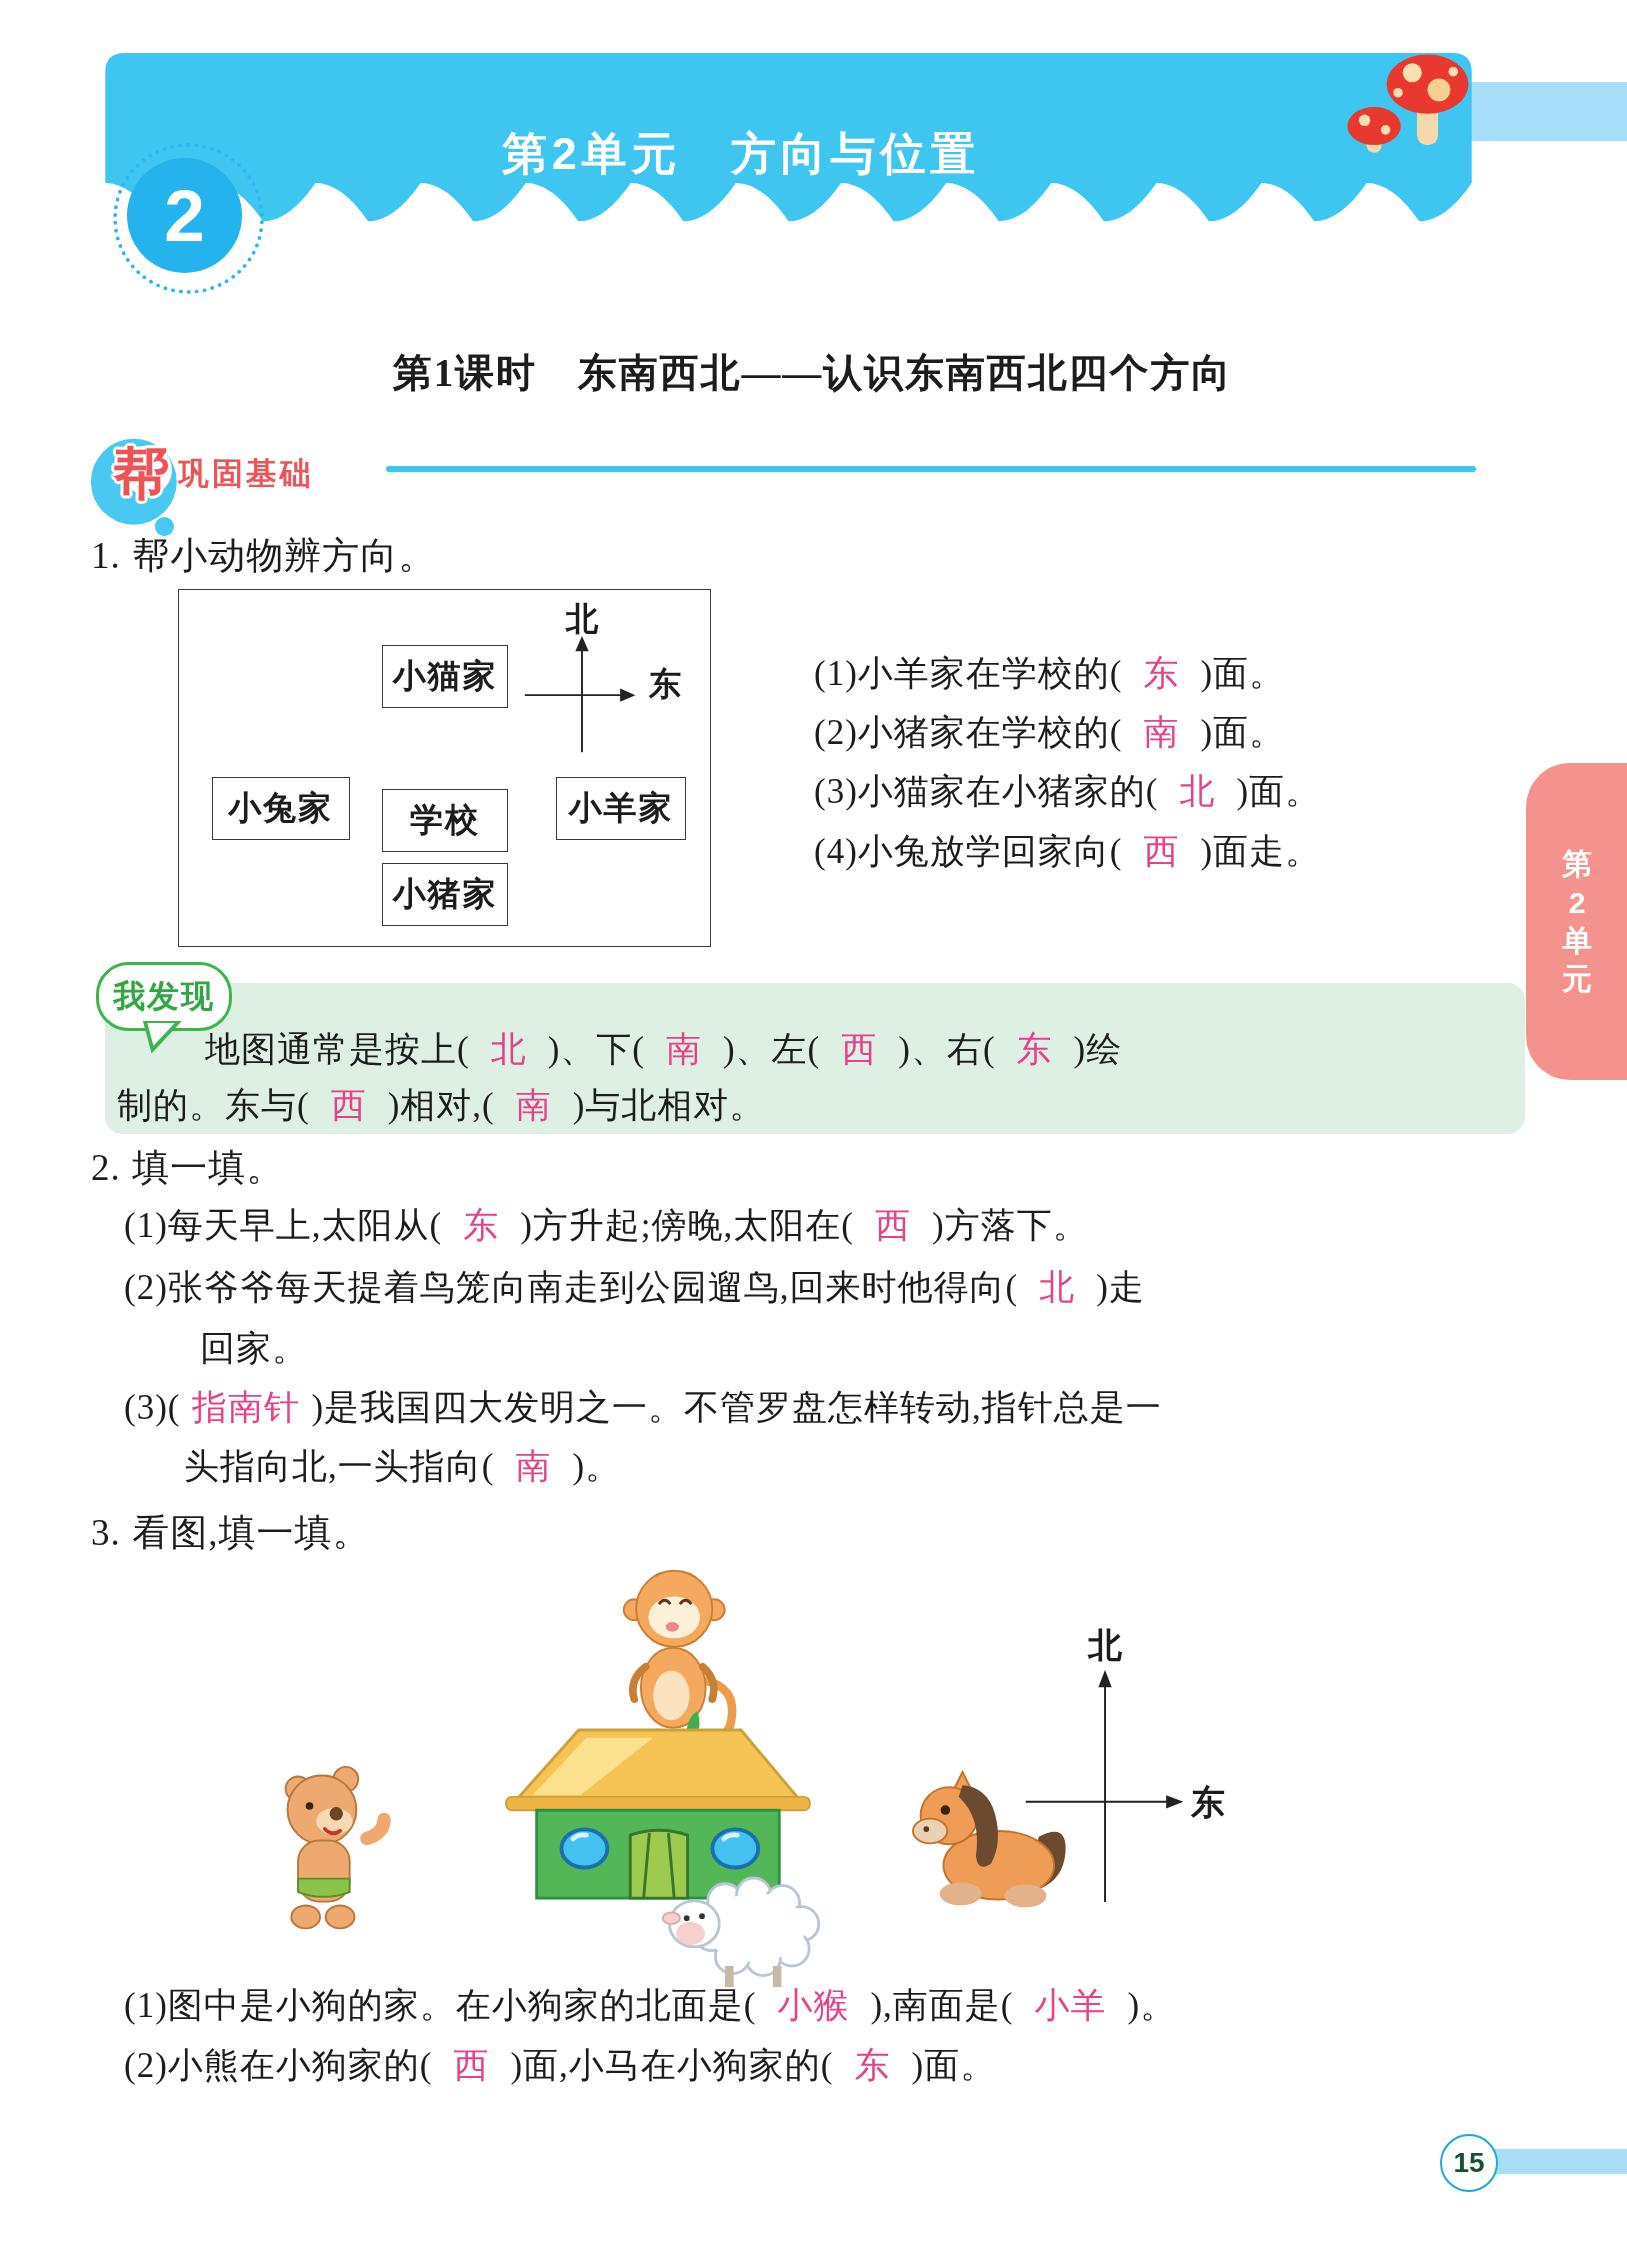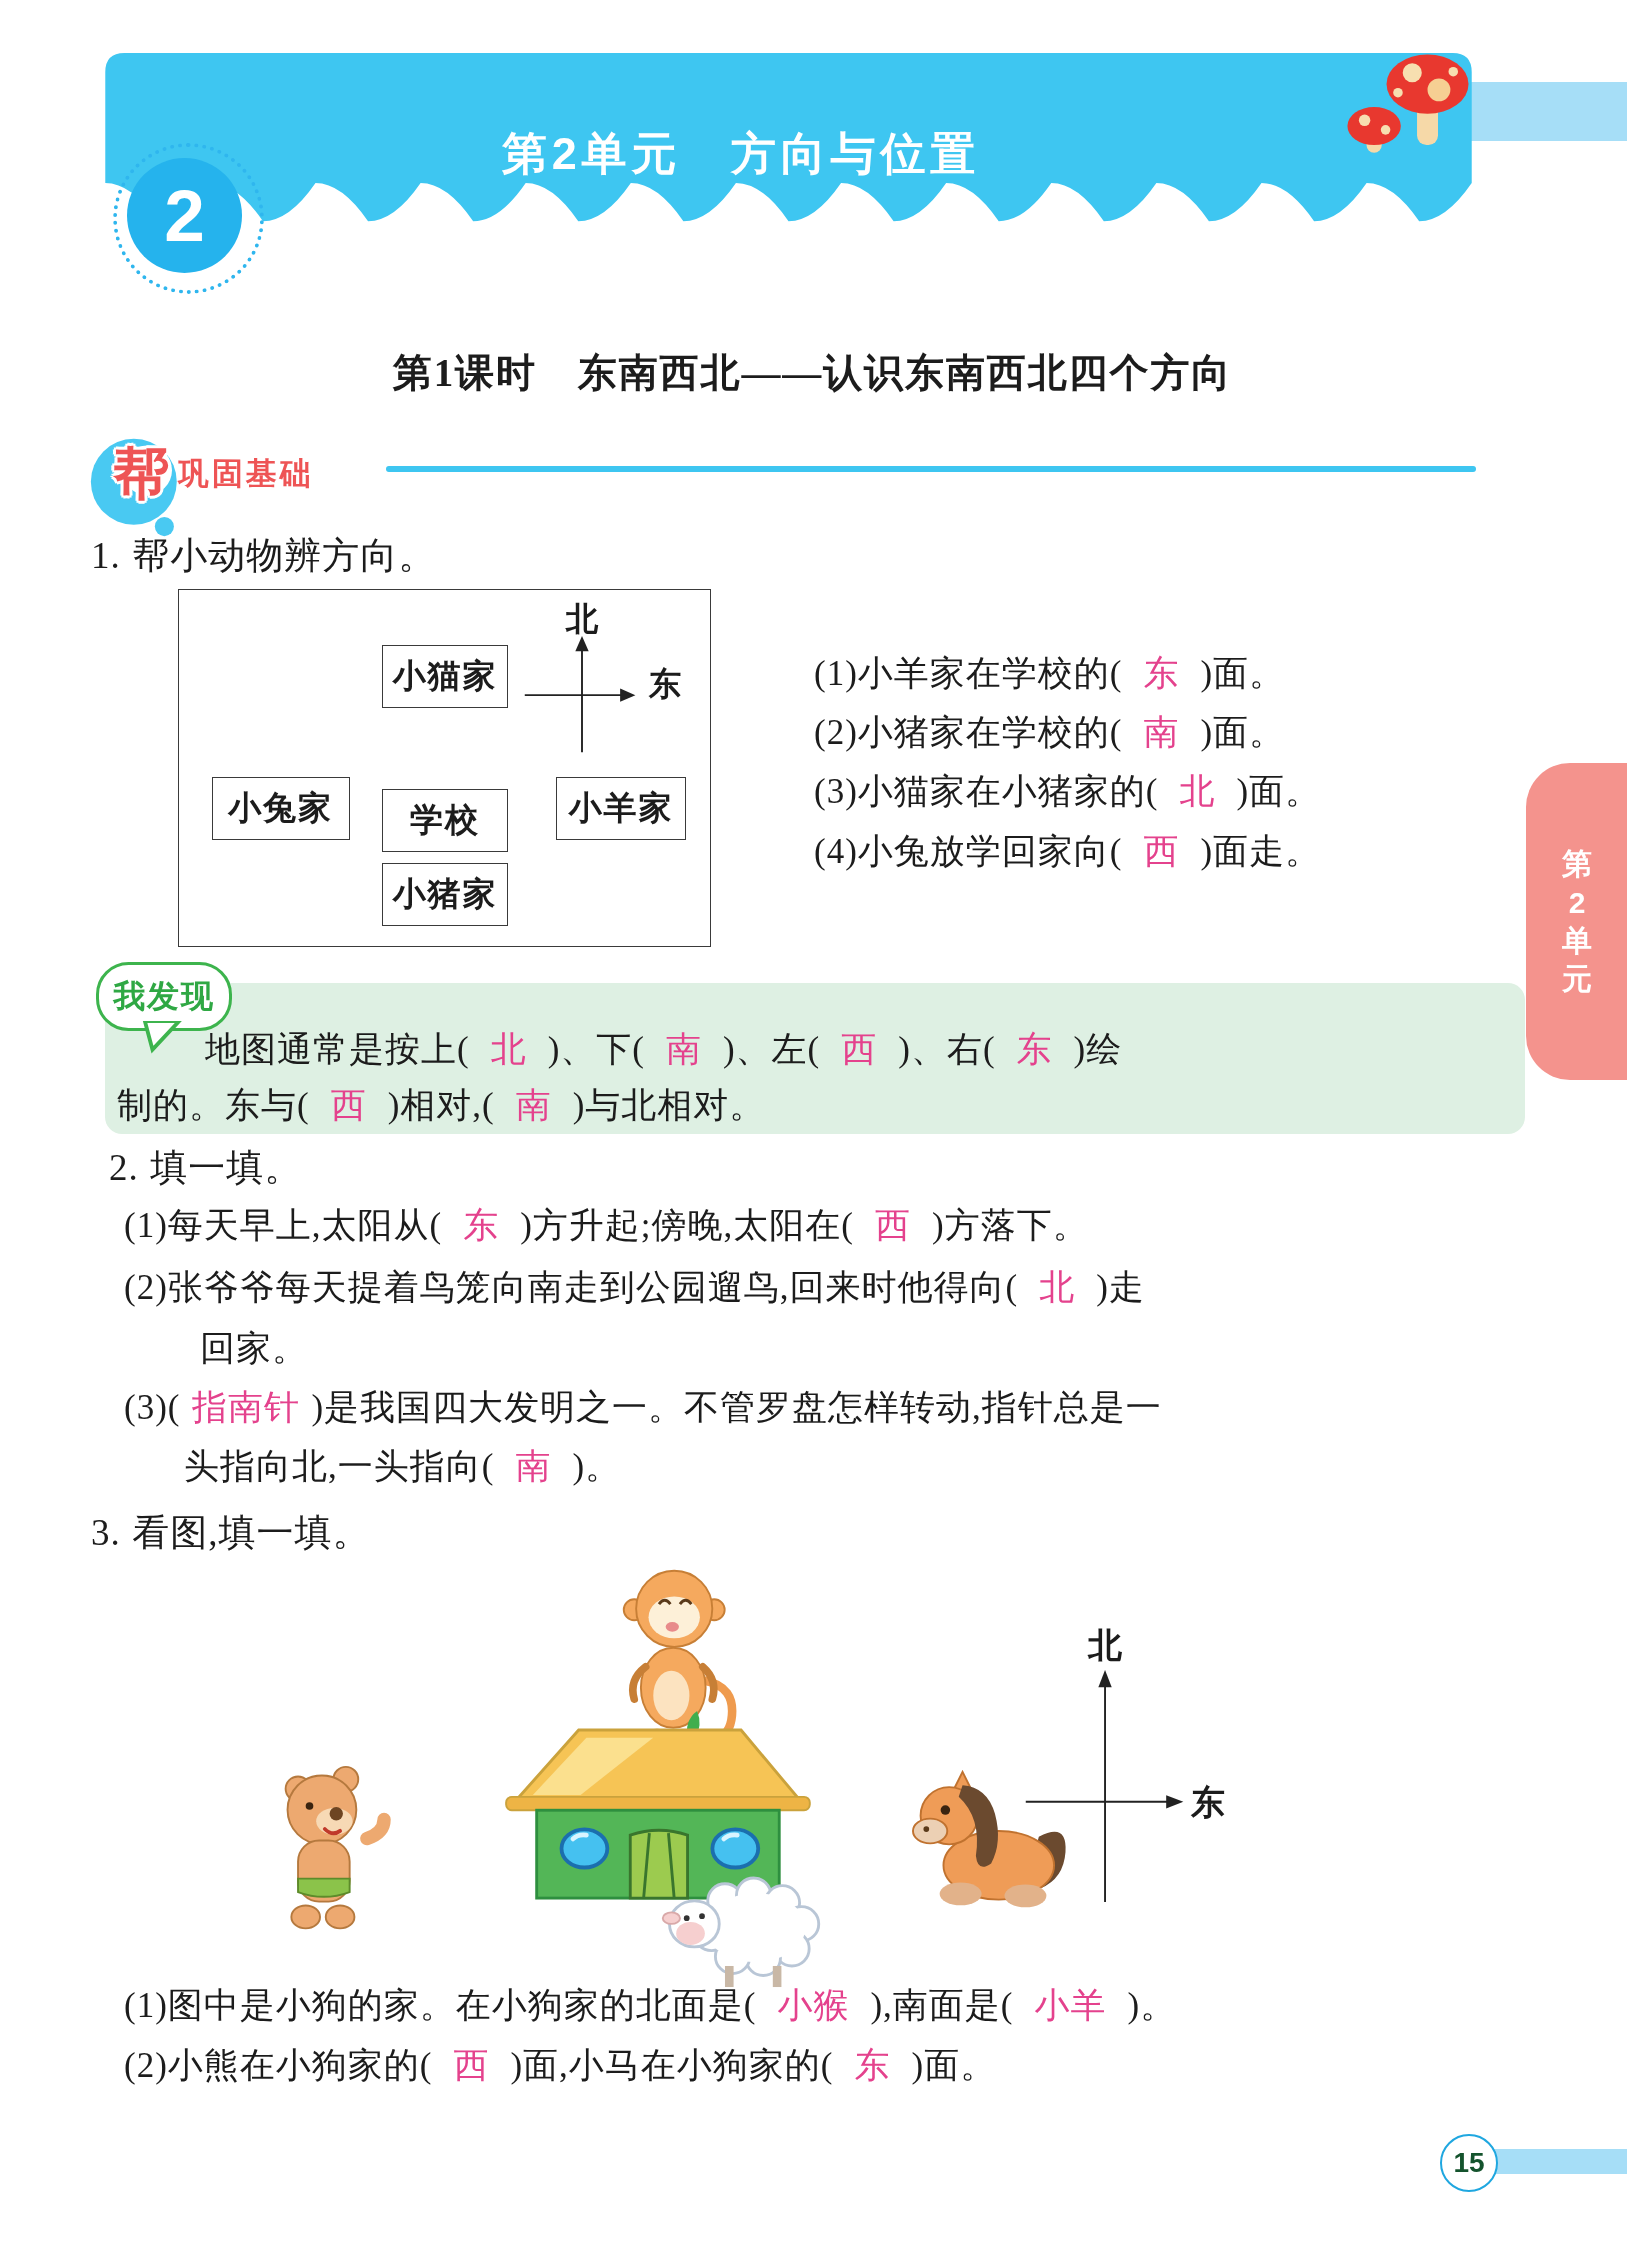--- a/index.html
+++ b/index.html
@@ -144,21 +144,21 @@
   <svg class="abs" style="left:141px;top:1021px;" width="44" height="32.5" viewBox="0 0 46 34">
     <path d="M4,0 L40,0 L12,30 Z" fill="#ffffff" stroke="#3db44d" stroke-width="4"></path>
   </svg>
   <div class="abs t" style="left:205px;top:1030px;">
     <span>地图通常是按上(</span><span class="ans">北</span><span>)、下(</span><span class="ans">南</span><span>)、左(</span><span class="ans">西</span><span>)、右(</span><span class="ans">东</span><span>)绘</span>
   </div>
   <div class="abs t" style="left:117px;top:1086px;">
     <span>制的。东与(</span><span class="ans">西</span><span>)相对,(</span><span class="ans">南</span><span>)与北相对。</span>
   </div>
 
-  <div class="abs qhead" style="left:91px;top:1143px;margin-left:18px;">
+  <div class="abs qhead" style="left:91px;top:1143px;">
     <span class="qnum">2.</span><span>填一填。</span>
   </div>
   <div class="abs t" style="left:124px;top:1206px;">
     <span>(1)每天早上,太阳从(</span><span class="ans">东</span><span>)方升起;傍晚,太阳在(</span><span class="ans">西</span><span>)方落下。</span>
   </div>
   <div class="abs t" style="left:124px;top:1268px;">
     <span>(2)张爷爷每天提着鸟笼向南走到公园遛鸟,回来时他得向(</span><span class="ans">北</span><span>)走</span>
   </div>
   <div class="abs t" style="left:200px;top:1329px;">回家。</div>
   <div class="abs t" style="left:124px;top:1388px;">

